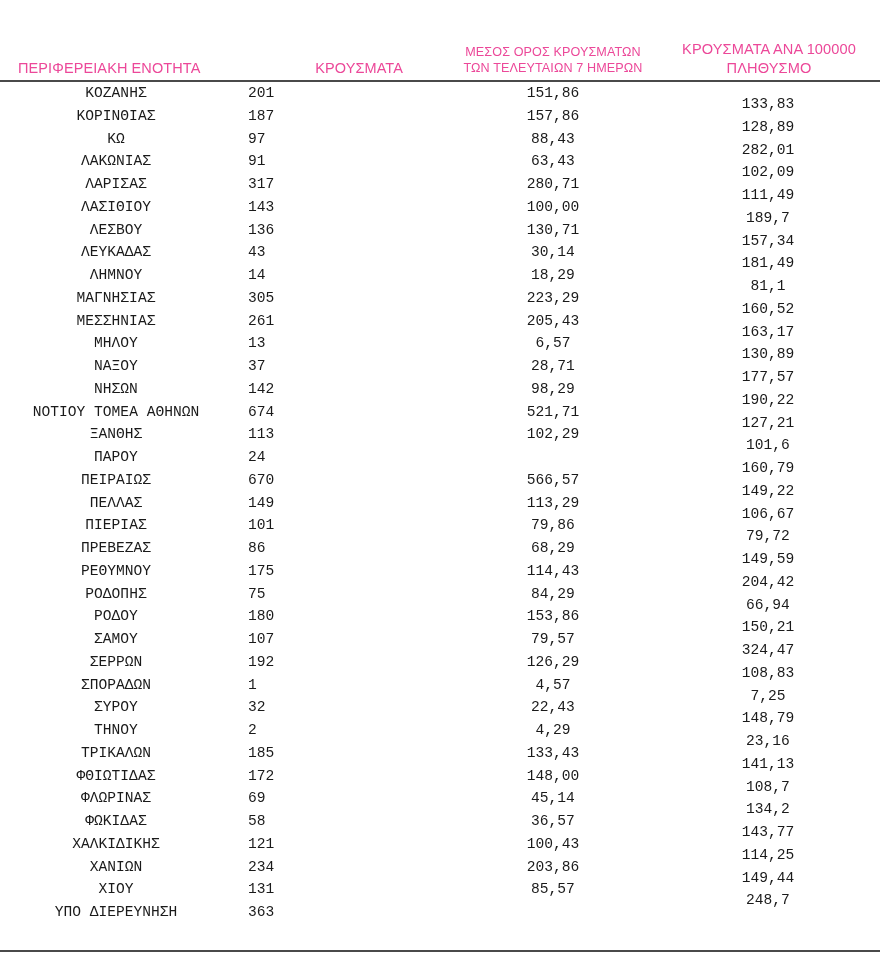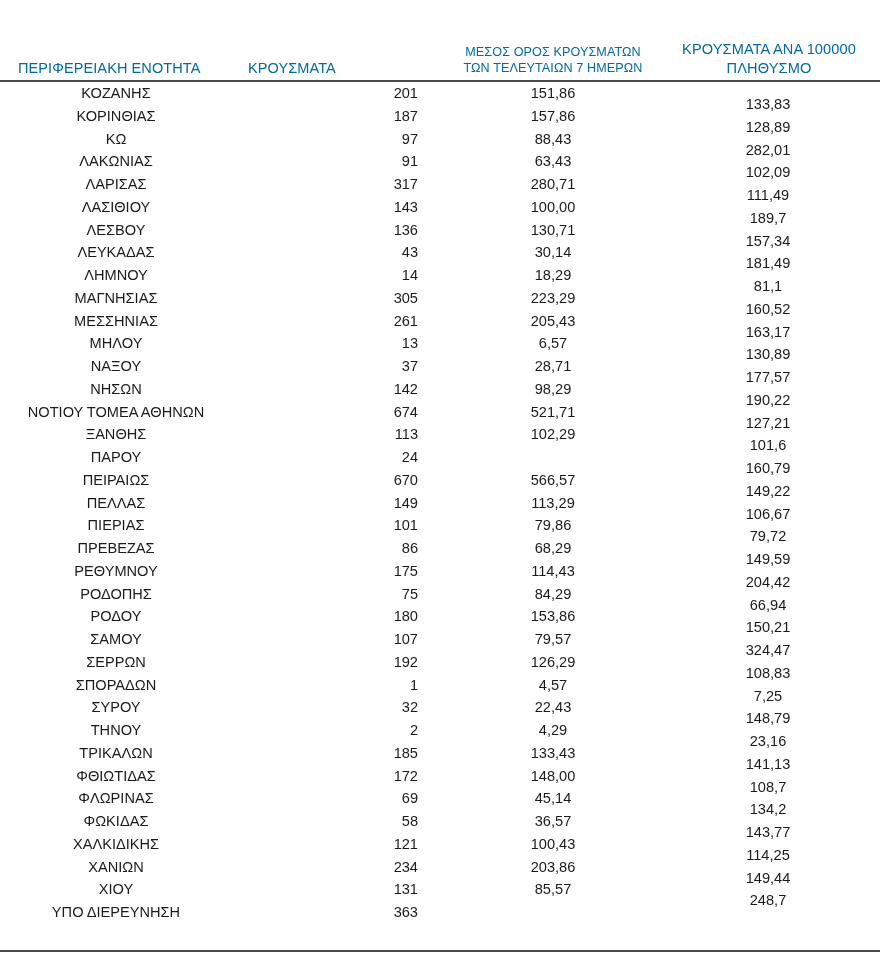--- a/index.html
+++ b/index.html
@@ -35,32 +35,32 @@
     box-sizing: border-box;
   }
 
   .hcell {
     position: absolute;
     bottom: 3px;
     font-size: 14.5px;
     line-height: 17px;
     letter-spacing: 0.1px;
     white-space: nowrap;
-    color: #0369a1;
+    color: #ec4899;
   }
 
   .h-region {
     left: 18px;
     text-align: right;
   }
 
   .h-cases {
-    left: 248px;
+    left: 233px;
     width: 170px;
-    text-align: left;
+    text-align: right;
   }
 
   .h-avg {
     left: 440px;
     width: 226px;
     text-align: center;
     font-size: 12.6px;
     line-height: 16px;
     white-space: normal;
     bottom: 4px;
@@ -75,20 +75,21 @@
     white-space: normal;
     bottom: 2px;
   }
 
   
   .tbody {
     position: absolute;
     left: 0;
     top: 82px;
     width: 880px;
+    font-family: Liberation Mono, monospace;
   }
 
   .row {
     position: relative;
     height: 22.75px;
     width: 880px;
   }
 
   .cell {
     position: absolute;
@@ -101,21 +102,21 @@
 
   .c-region {
     left: 0;
     width: 232px;
     text-align: center;
   }
 
   .c-cases {
     left: 248px;
     width: 170px;
-    text-align: right;
+    text-align: left;
   }
 
   .c-avg {
     left: 453px;
     width: 200px;
     text-align: center;
   }
 
   .c-per100k {
     left: 668px;

